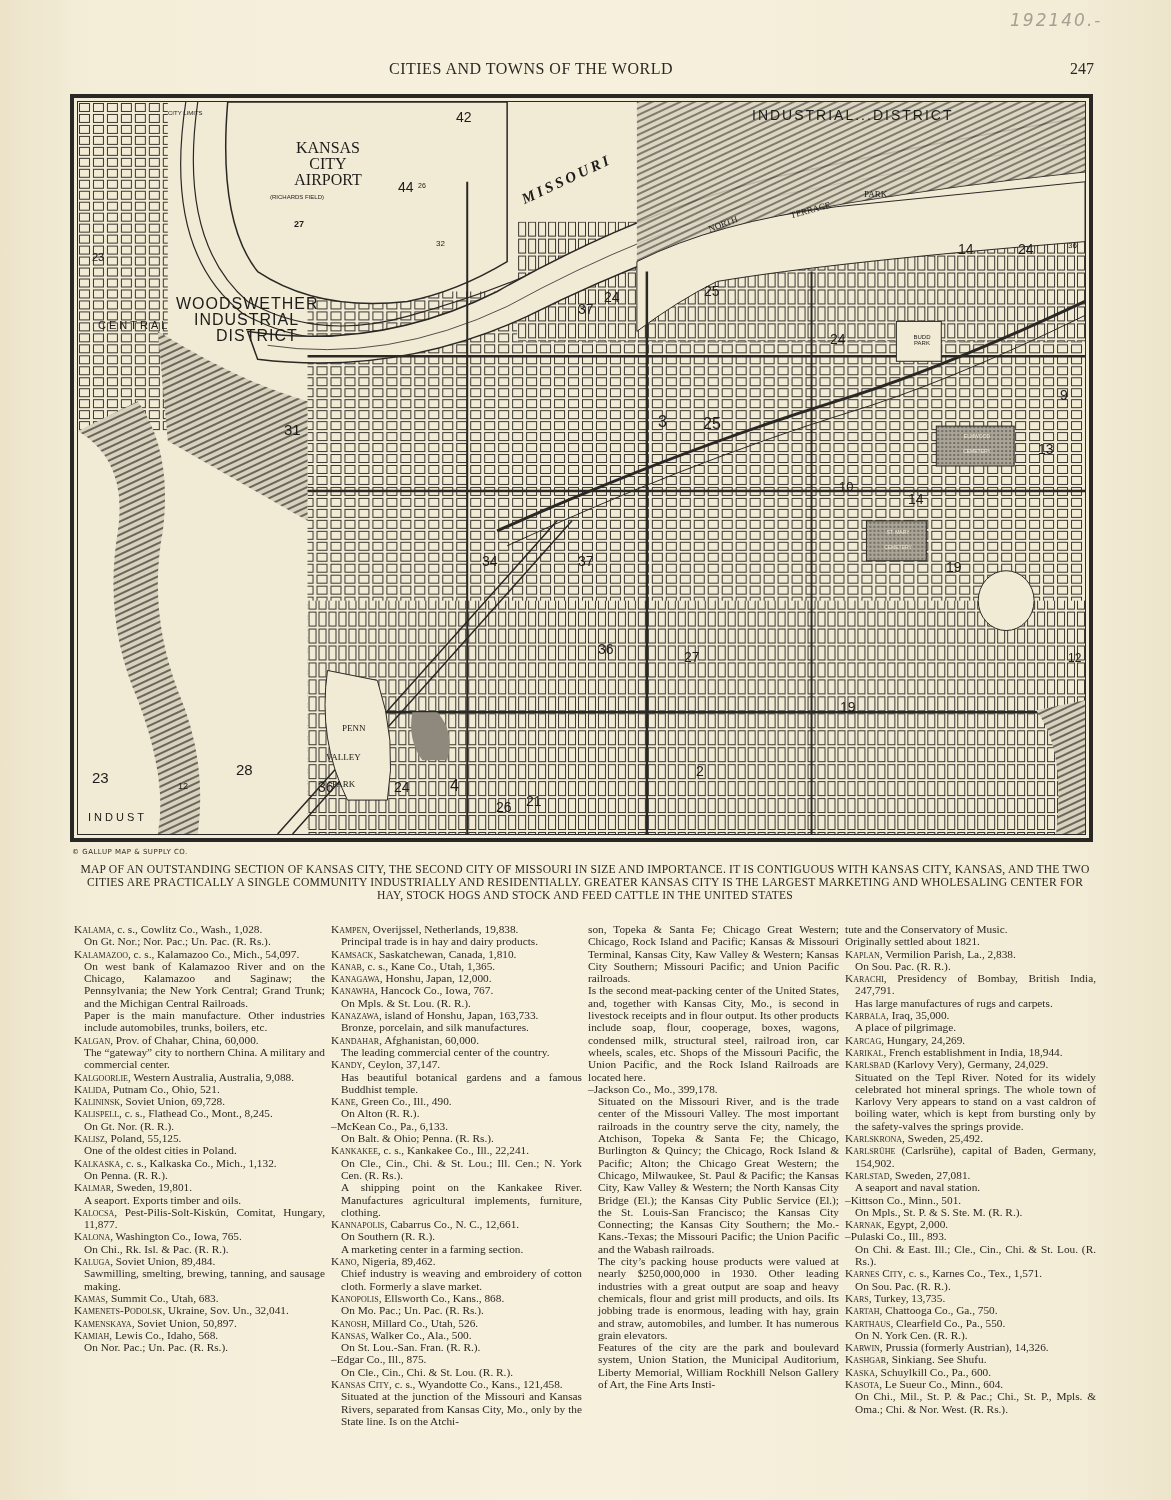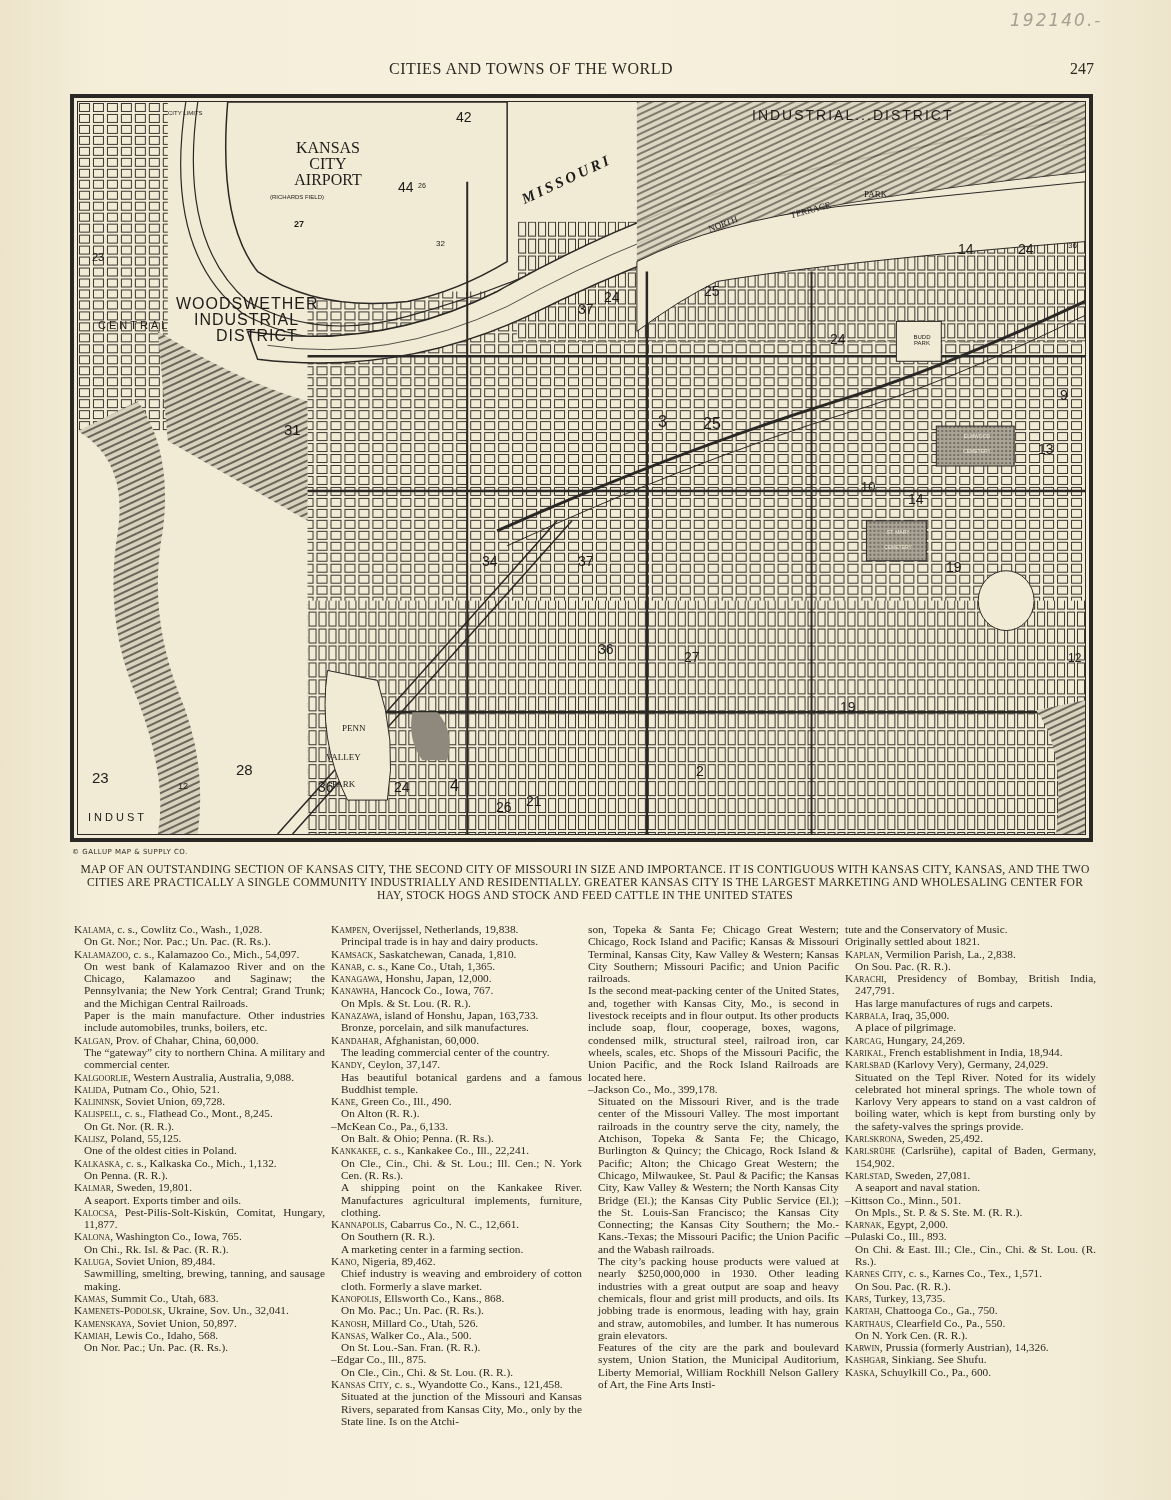--- a/index.html
+++ b/index.html
@@ -152,21 +152,21 @@
       <div class="maplabel" style="left:526px;top:188px;font-size:14px;">24</div>
       <div class="maplabel" style="left:626px;top:182px;font-size:14px;">25</div>
       <div class="maplabel" style="left:752px;top:230px;font-size:14px;">24</div>
       <div class="maplabel" style="left:880px;top:140px;font-size:14px;">14</div>
       <div class="maplabel" style="left:940px;top:140px;font-size:14px;">24</div>
       <div class="maplabel" style="left:990px;top:140px;font-size:8px;">36</div>
       <div class="maplabel" style="left:580px;top:312px;font-size:16px;">3</div>
       <div class="maplabel" style="left:625px;top:314px;font-size:16px;">25</div>
       <div class="maplabel" style="left:982px;top:286px;font-size:14px;">9</div>
       <div class="maplabel" style="left:960px;top:340px;font-size:14px;">13</div>
-      <div class="maplabel" style="left:783px;top:378px;font-size:13px;">10</div>
+      <div class="maplabel" style="left:761px;top:378px;font-size:13px;">10</div>
       <div class="maplabel" style="left:830px;top:390px;font-size:14px;">14</div>
       <div class="maplabel" style="left:868px;top:458px;font-size:14px;">19</div>
       <div class="maplabel" style="left:990px;top:550px;font-size:12px;">12</div>
       <div class="maplabel" style="left:206px;top:320px;font-size:15px;">31</div>
       <div class="maplabel" style="left:158px;top:660px;font-size:15px;">28</div>
       <div class="maplabel" style="left:520px;top:540px;font-size:14px;">36</div>
       <div class="maplabel" style="left:500px;top:452px;font-size:14px;">37</div>
       <div class="maplabel" style="left:404px;top:452px;font-size:14px;">34</div>
       <div class="maplabel" style="left:606px;top:548px;font-size:14px;">27</div>
       <div class="maplabel" style="left:418px;top:698px;font-size:14px;">26</div>
@@ -398,16 +398,20 @@
         </div>
         <div class="entry">
           <span class="head"><span class="sc">Karwin</span><span>, Prussia (formerly Austrian), 14,326.</span></span>
         </div>
         <div class="entry">
           <span class="head"><span class="sc">Kashgar</span><span>, Sinkiang. See Shufu.</span></span>
         </div>
         <div class="entry">
           <span class="head"><span class="sc">Kaska</span><span>, Schuylkill Co., Pa., 600.</span></span>
         </div>
+        <div class="entry">
+          <span class="head"><span class="sc">Kasota</span><span>, Le Sueur Co., Minn., 604.</span></span>
+          <span class="sub">On Chi., Mil., St. P. &amp; Pac.; Chi., St. P., Mpls. &amp; Oma.; Chi. &amp; Nor. West. (R. Rs.).</span>
+        </div>
       </div>
   </div>
 
 </div>
 
 </body></html>

